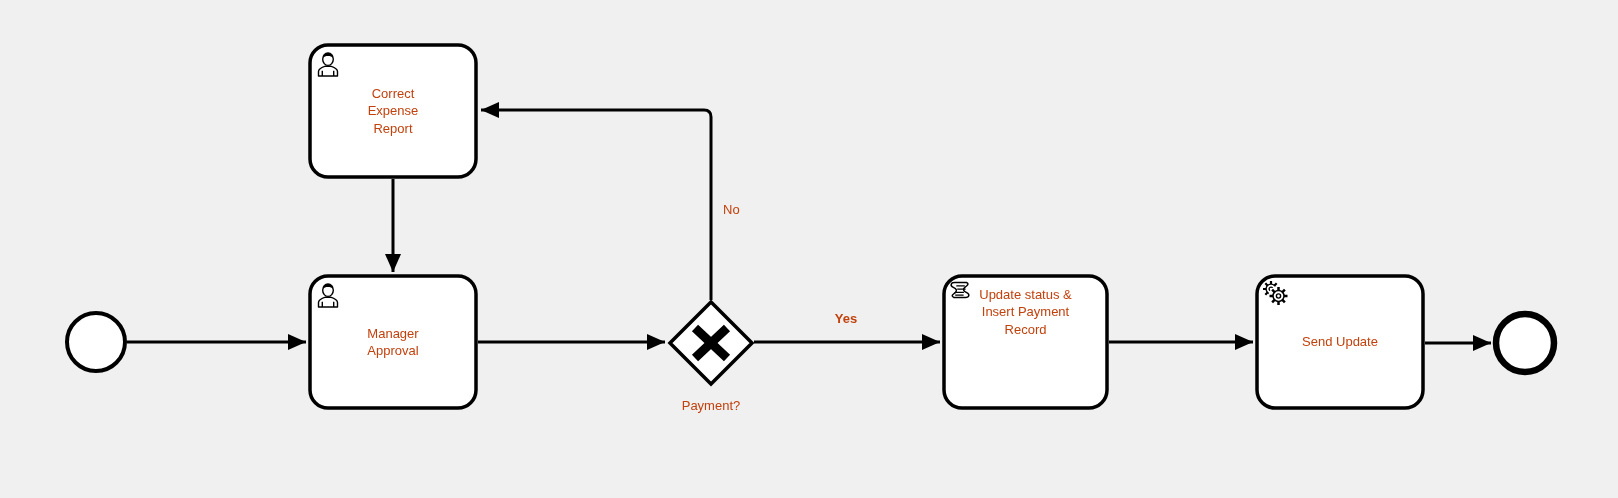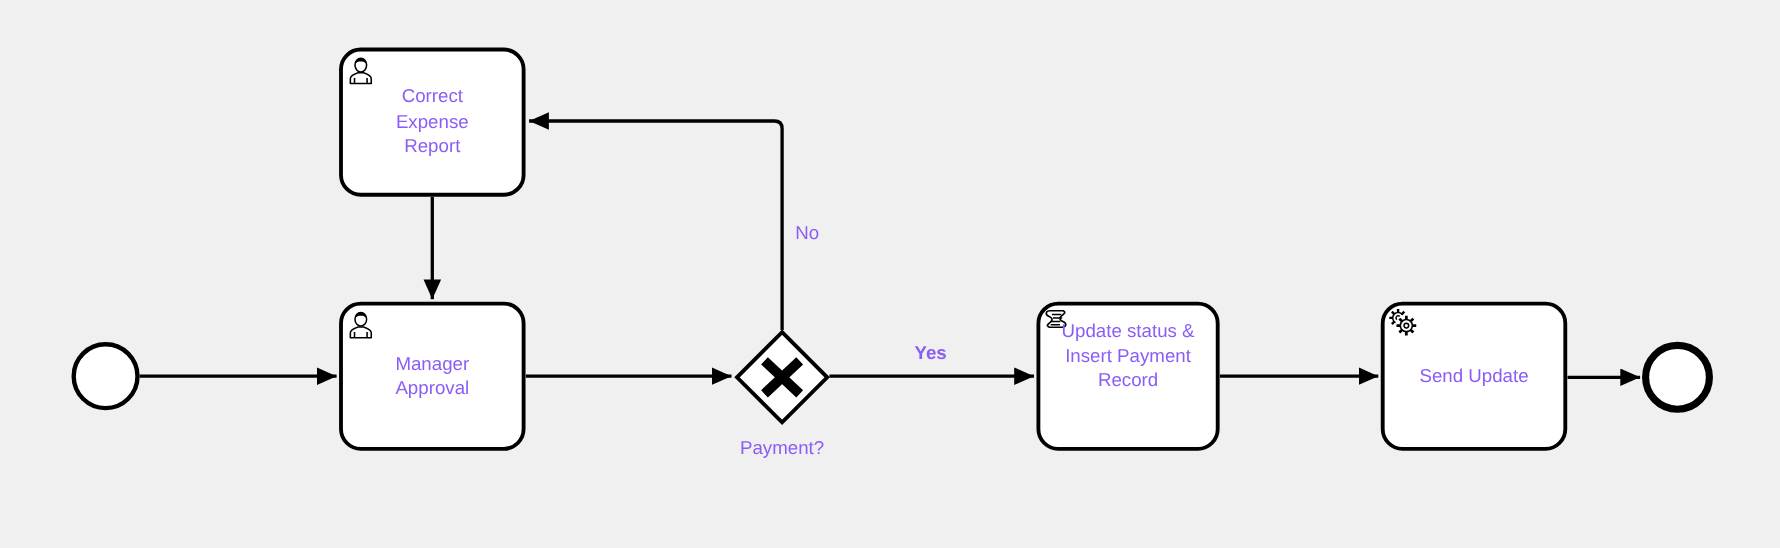--- a/index.html
+++ b/index.html
@@ -15,22 +15,22 @@
     background: #f0f0f0;
     overflow: hidden;
   }
   .canvas svg.diagram {
     position: absolute;
     left: 0;
     top: 0;
   }
   .lbl {
     position: absolute;
-    color: #8b5cf6;
-    font-size: 17px;
+    color: #c2410c;
+    font-size: 13px;
     line-height: 1.32;
     text-align: center;
     white-space: pre-line;
     pointer-events: none;
   }
   .lbl.boxed {
     display: flex;
     align-items: center;
     justify-content: center;
   }
@@ -103,21 +103,21 @@
 
   <div class="lbl boxed" style="left:310px; top:45px; width:166px; height:132px;">Correct
 Expense
 Report</div>
 
   <div class="lbl boxed" style="left:310px; top:276px; width:166px; height:132px;">Manager
 Approval</div>
 
   <div class="lbl" style="left:631px; top:397px; width:160px;">Payment?</div>
 
-  <div class="lbl boxed" style="left:944px; top:276px; width:163px; height:96px;">Update status &amp;
+  <div class="lbl boxed" style="left:944px; top:264px; width:163px; height:96px;">Update status &amp;
 Insert Payment
 Record</div>
 
   <div class="lbl boxed" style="left:1257px; top:276px; width:166px; height:132px;">Send Update</div>
 
   <div class="lbl" style="left:786px; top:310px; width:120px;font-weight:bold;">Yes</div>
 
   <div class="lbl left" style="left:723px; top:201px;">No</div>
 
 </div>

